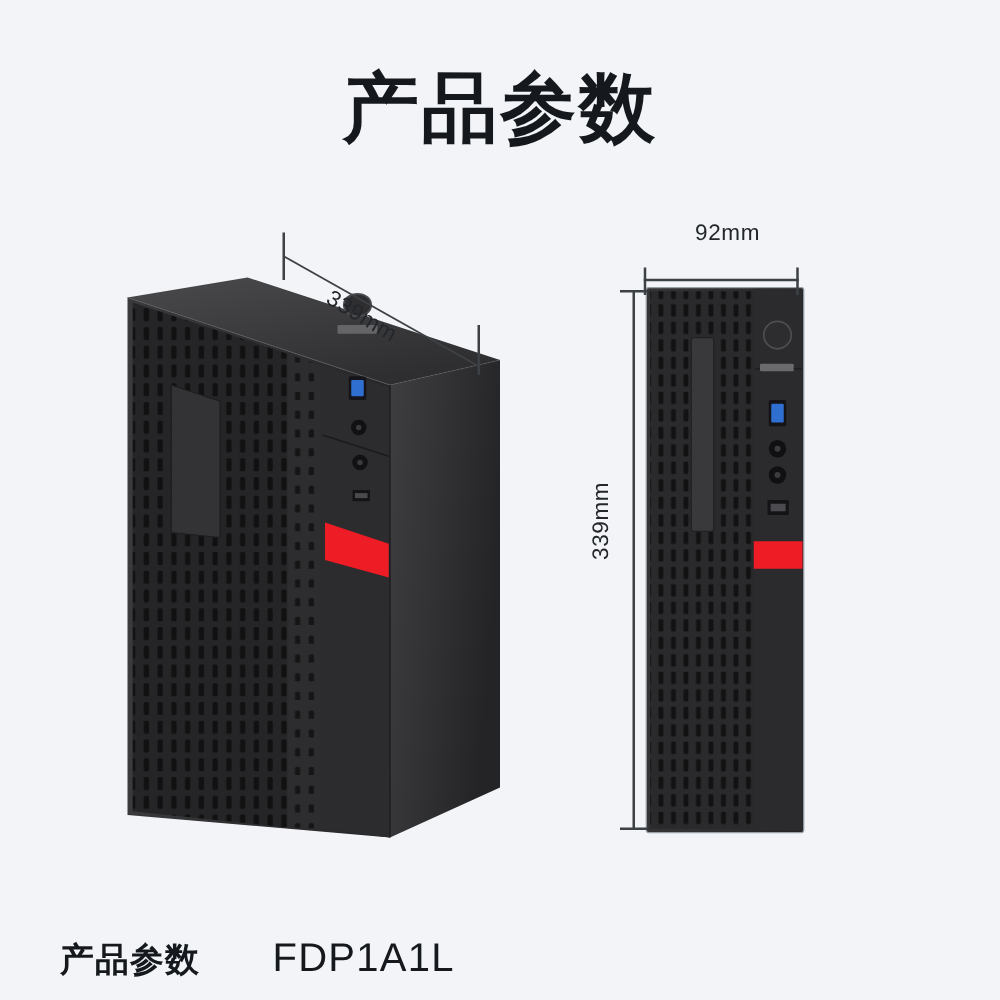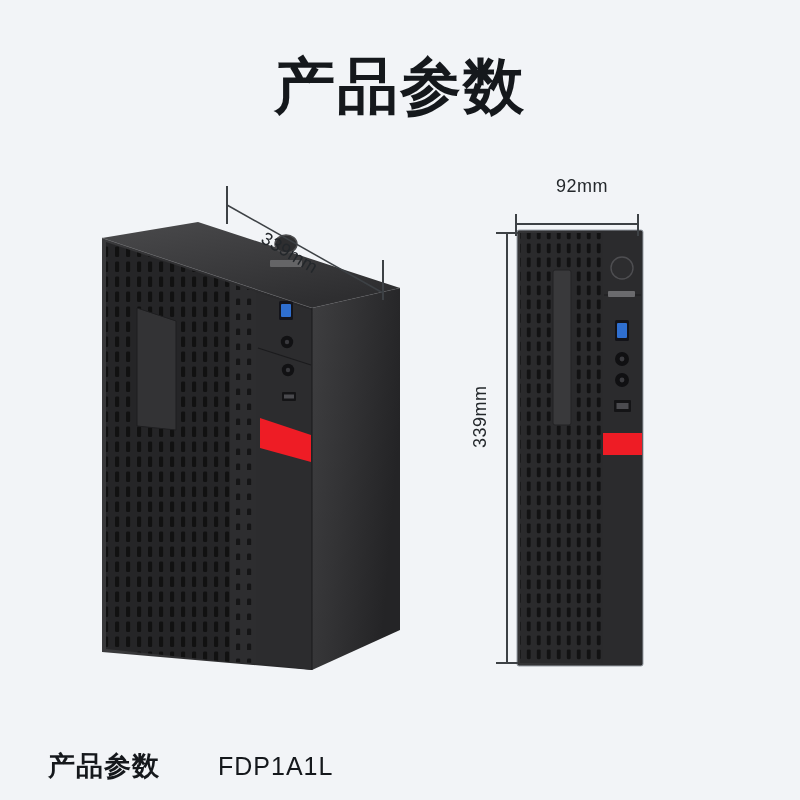--- a/index.html
+++ b/index.html
@@ -46,21 +46,21 @@
     gap: 58px;
   }
   .spec-label {
     font-size: 27px;
     font-weight: 700;
     color: #15181c;
     letter-spacing: 1px;
     white-space: nowrap;
   }
   .spec-value {
-    font-size: 25px;
+    font-size: 32px;
     font-weight: 400;
     color: #15181c;
     letter-spacing: 1px;
     white-space: nowrap;
   }
 
   
   #depth-annot {
     position: absolute;
     left: 222px;

